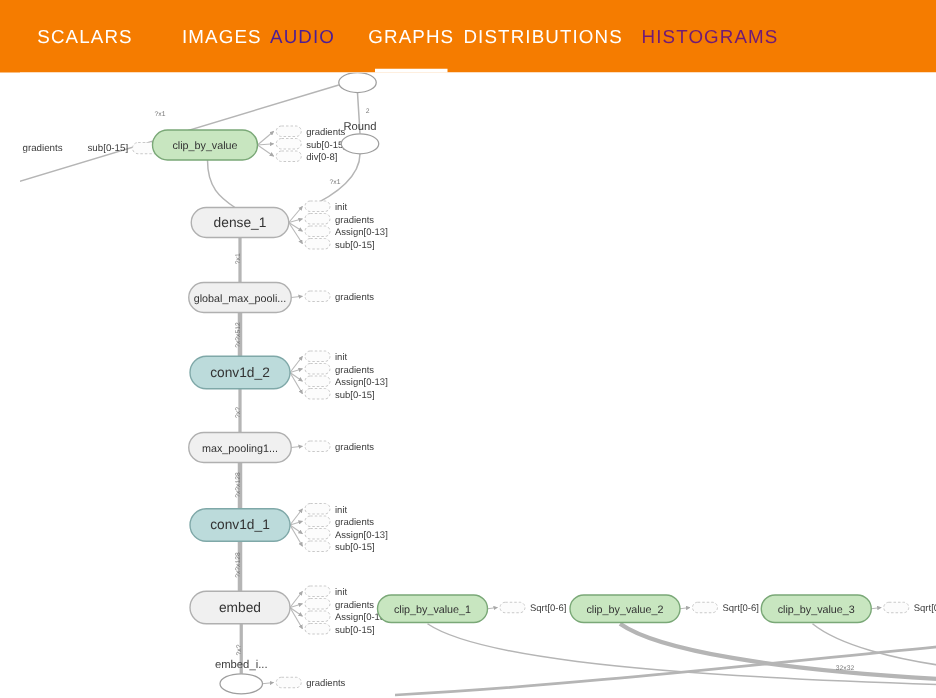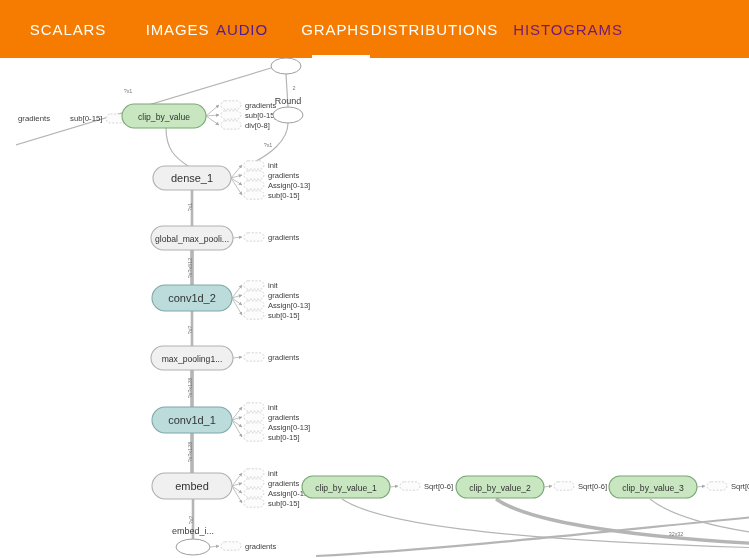--- a/index.html
+++ b/index.html
@@ -50,21 +50,21 @@
   <div id="navbar" style="background: rgb(245, 124, 0);">
       <div class="tab" style="position: absolute; left: 33px; width: 70px;">
         <span style="color: rgb(255, 255, 255);">SCALARS</span>
       </div>
       <div class="tab" style="position: absolute; left: 131px; width: 57px; margin-left: 18px;">
         <span style="color: rgb(255, 255, 255);">IMAGES</span>
       </div>
       <div class="tab" style="position: absolute; left: 218px; width: 48px;">
         <span style="color: #4c1d95;">AUDIO</span>
       </div>
-      <div class="tab selected" style="position: absolute; left: 312px; width: 58px; justify-content: flex-end;">
+      <div class="tab selected" style="position: absolute; left: 300px; width: 58px;">
         <span style="color: rgb(255, 255, 255);">GRAPHS</span>
         <span class="tab-underline" style="background: rgb(255, 255, 255);"></span>
       </div>
       <div class="tab" style="position: absolute; left: 382px; width: 105px; align-items: center;">
         <span style="color: rgb(255, 255, 255);">DISTRIBUTIONS</span>
       </div>
       <div class="tab" style="position: absolute; left: 523px; width: 90px;">
         <span style="color: #701a75;">HISTOGRAMS</span>
       </div>
     </div>

